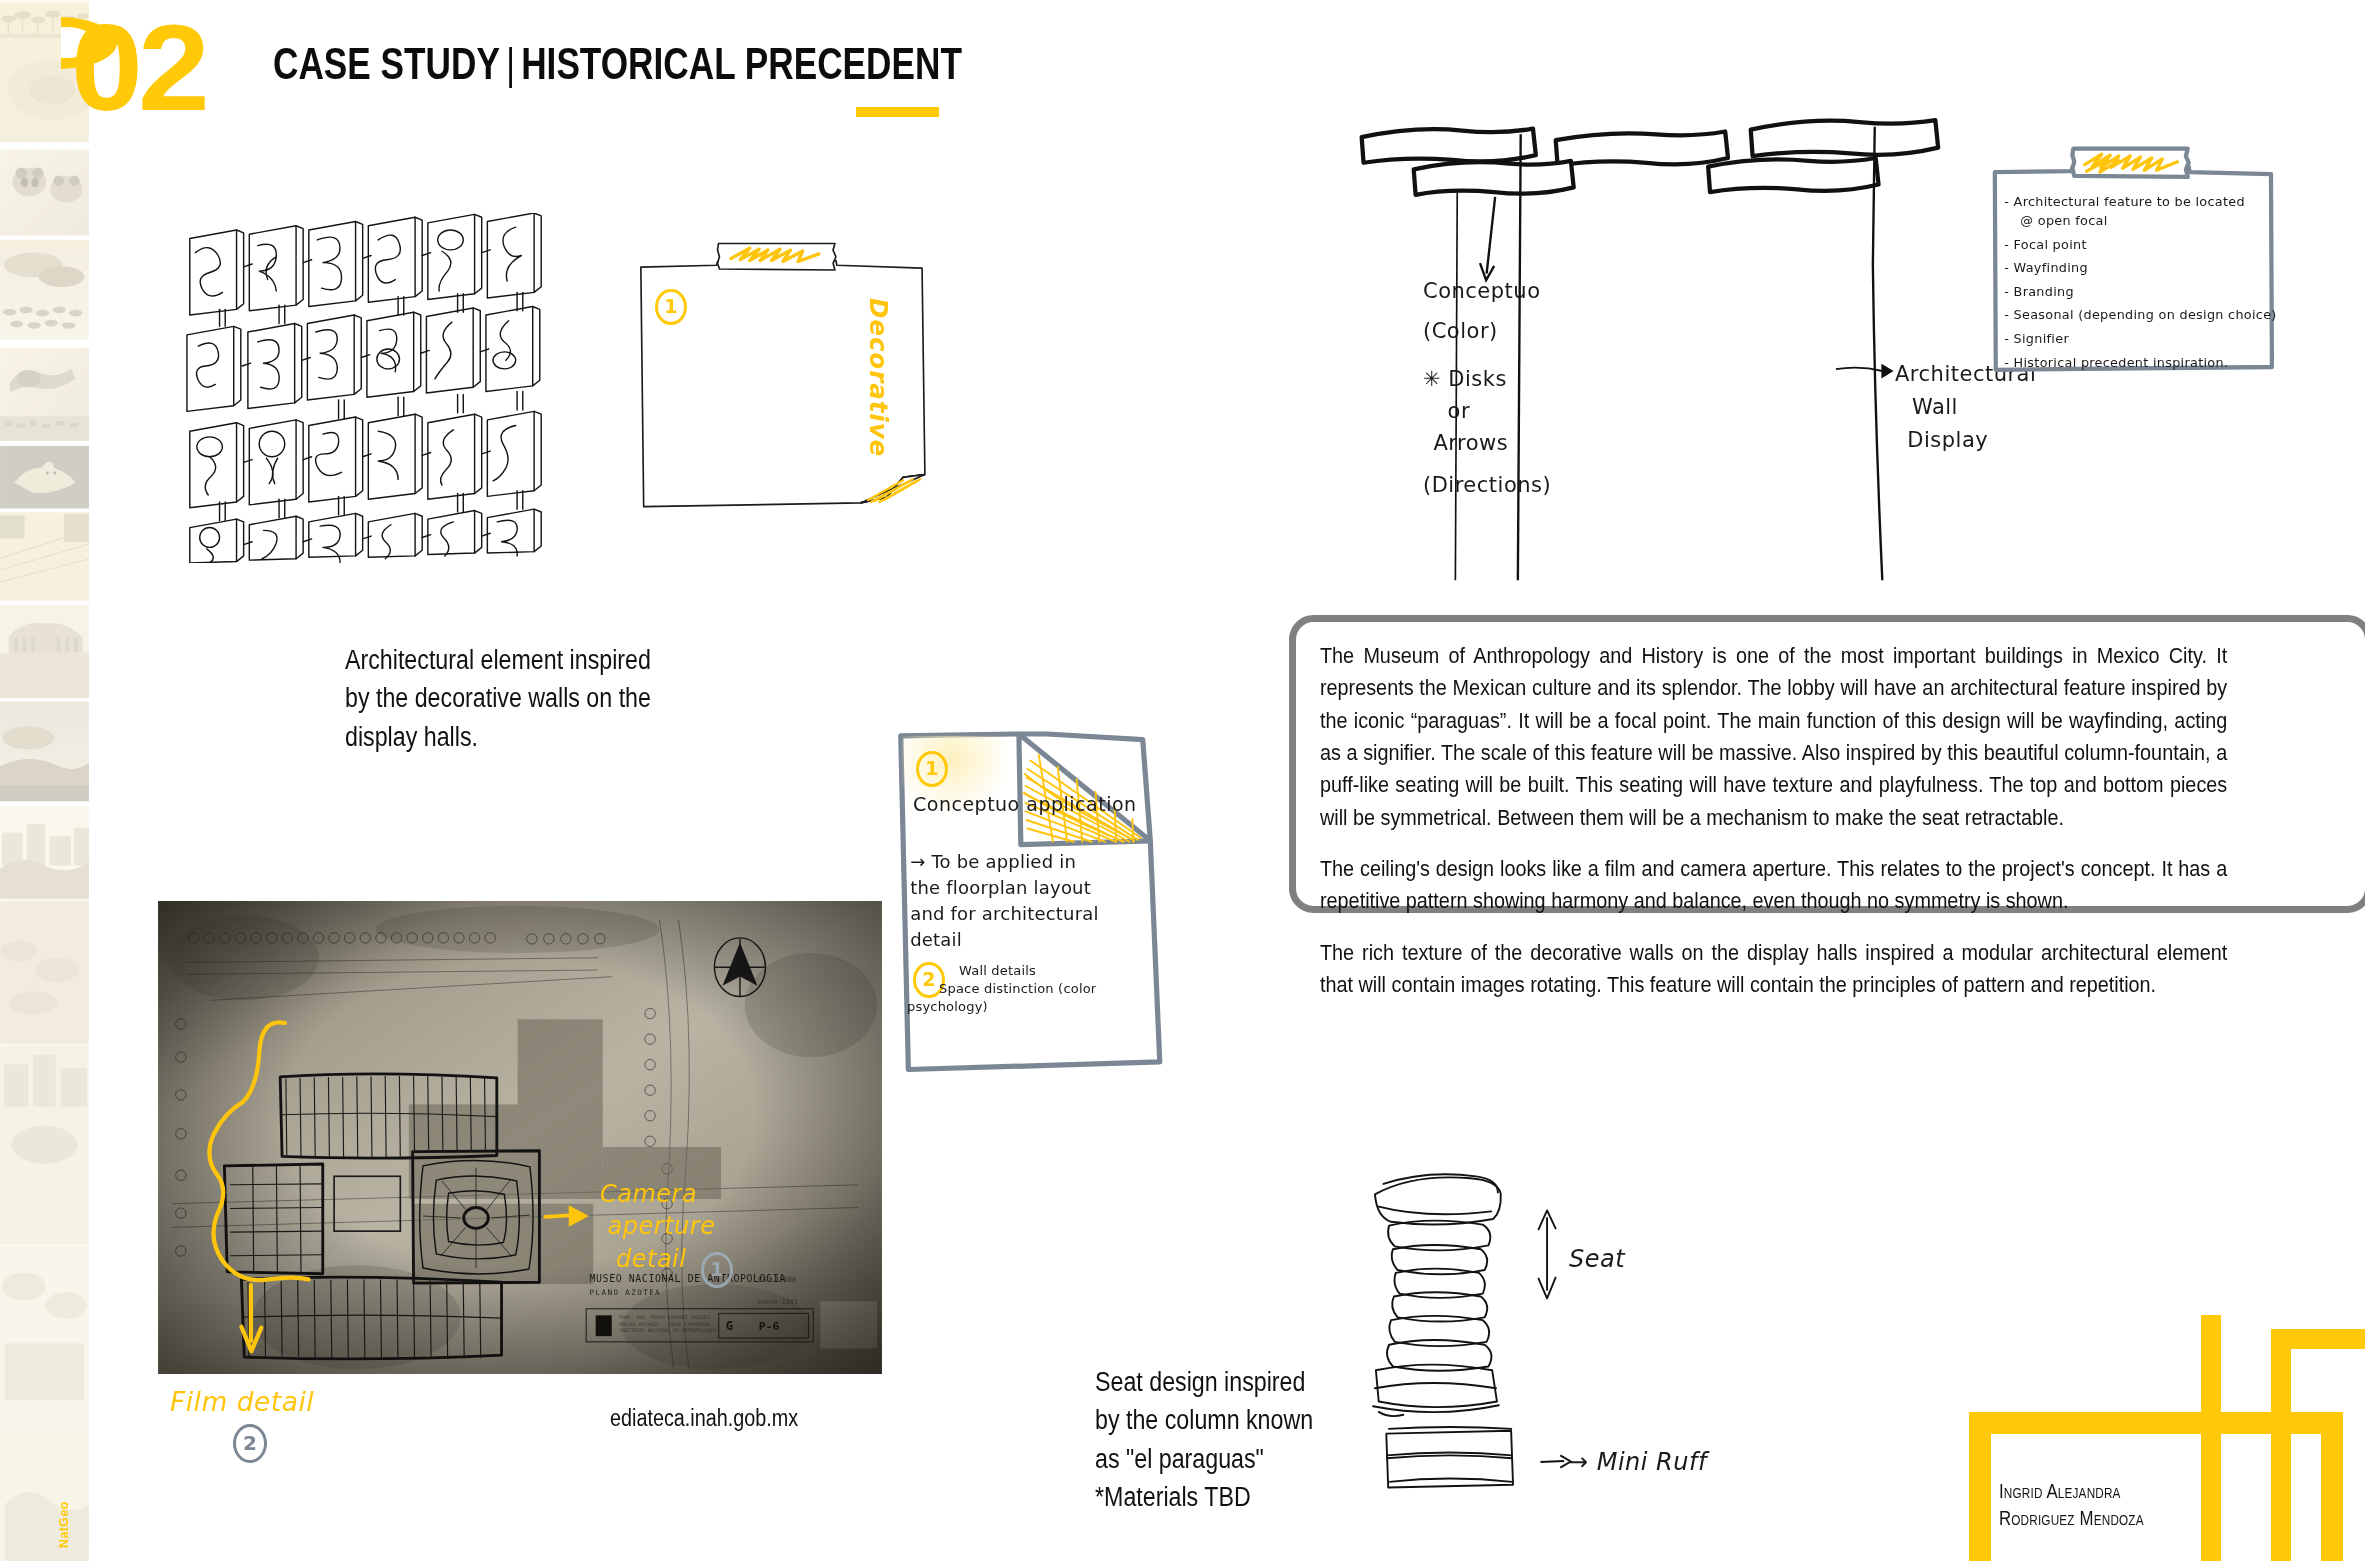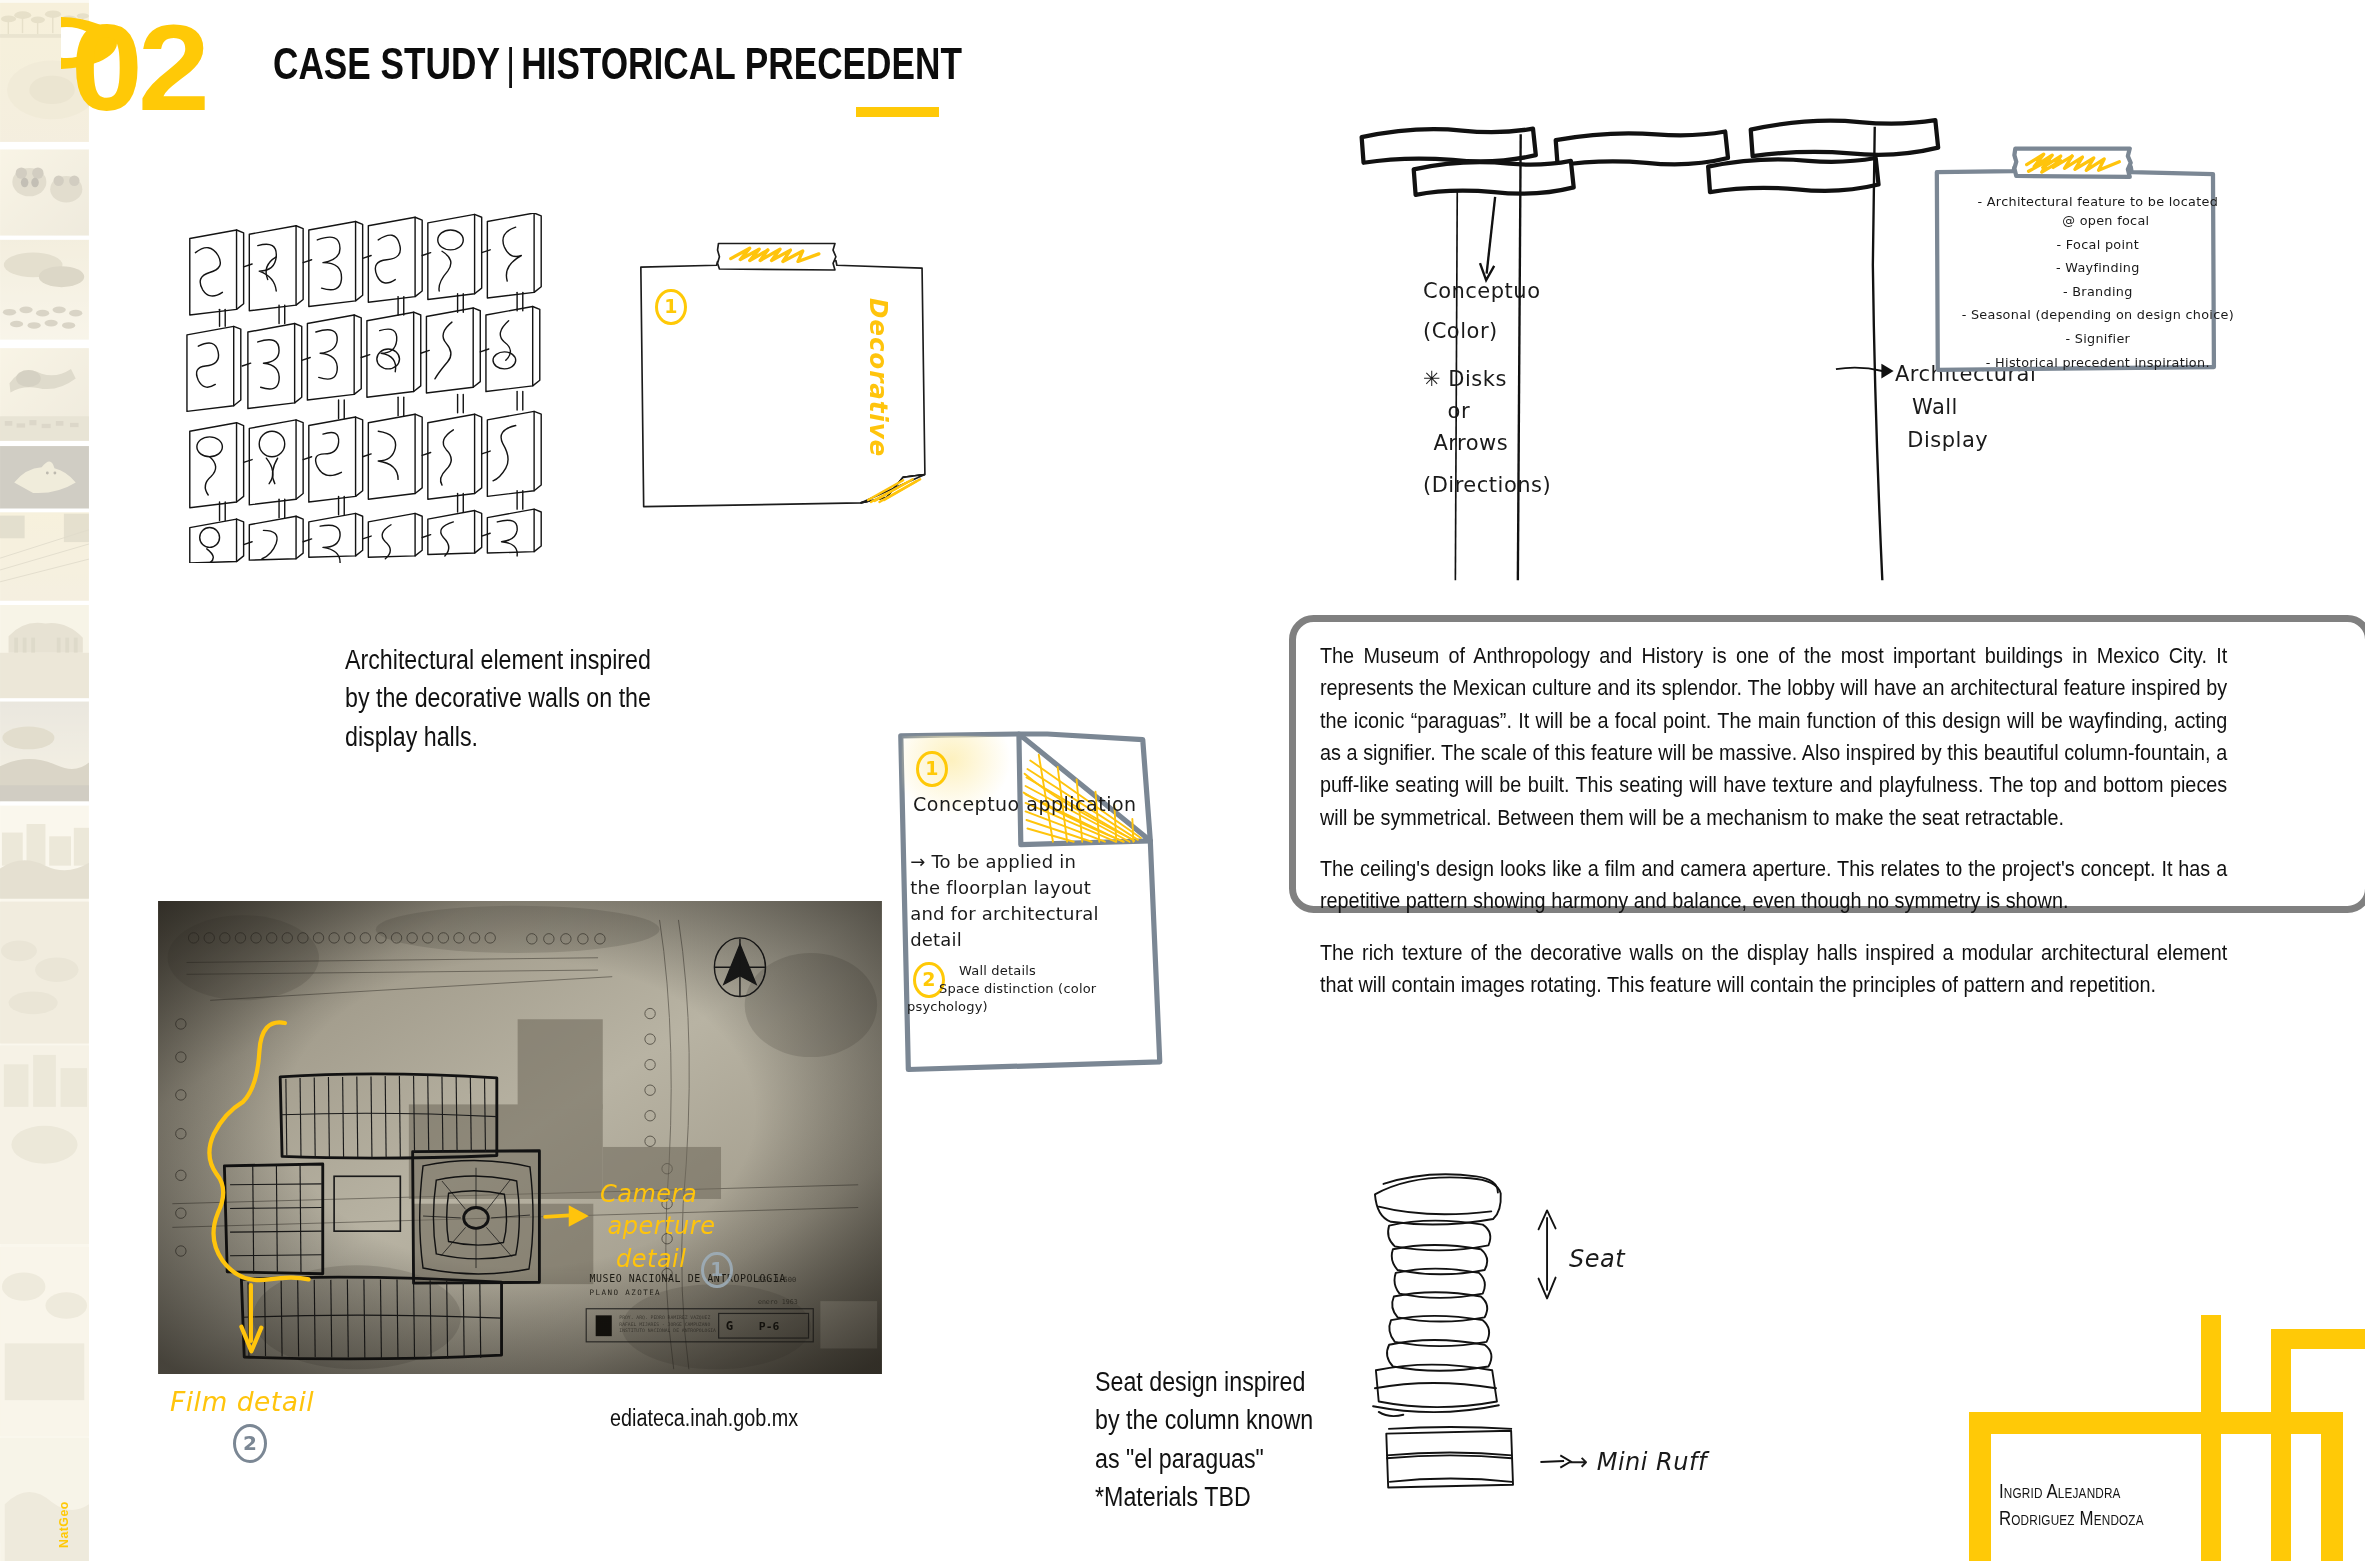--- a/index.html
+++ b/index.html
@@ -539,21 +539,21 @@
     <div style="padding-left:10.4px;">Arrows</div>
     <div style="margin-top:10.4px;">(Directions)</div>
   </div>
   <div class="hand" style="position:absolute;left:575px;top:273px;font-size:21px;line-height:1.56;letter-spacing:0.5px;white-space:nowrap;">
     <div>Architectural</div>
     <div style="padding-left:17px;">Wall</div>
     <div style="padding-left:12.3px;">Display</div>
   </div>
 </div>
 
-<div class="note" style="left:1934px;top:137px;width:331px;height:251px;text-align:center;">
+<div class="note" style="left:1992px;top:137px;width:331px;height:251px;">
   <svg width="331" height="251" viewBox="0 0 700 530">
     <path d="M6 74 L168 72 L170 64 L416 62 L418 74 L590 78 L592 486 L8 492 Z" fill="#fff" stroke="#7b8794" stroke-width="9" stroke-linejoin="round"></path>
     <path d="M172 24 L170 38 L174 52 L170 66 L174 82 L414 84 L410 68 L416 54 L410 40 L414 24 Z" fill="#fff" stroke="#7b8794" stroke-width="9" stroke-linejoin="round"></path>
     <g stroke="#FFC40C" stroke-width="7" fill="none" stroke-linecap="round" stroke-linejoin="round">
       <path d="M196 58 L232 36 L212 62 L250 38 L230 64 L268 40 L252 64 L292 40"></path>
       <path d="M292 40 L276 66 L314 42 L298 68 L338 44 L322 70 L360 46 L348 70 L392 52"></path>
       <path d="M200 72 L244 48 L228 74 L268 50"></path>
     </g>
   </svg>
   <div class="hand" style="position:absolute;left:12.3px;top:56px;width:303px;font-size:12.8px;line-height:1.48;letter-spacing:0.3px;">

